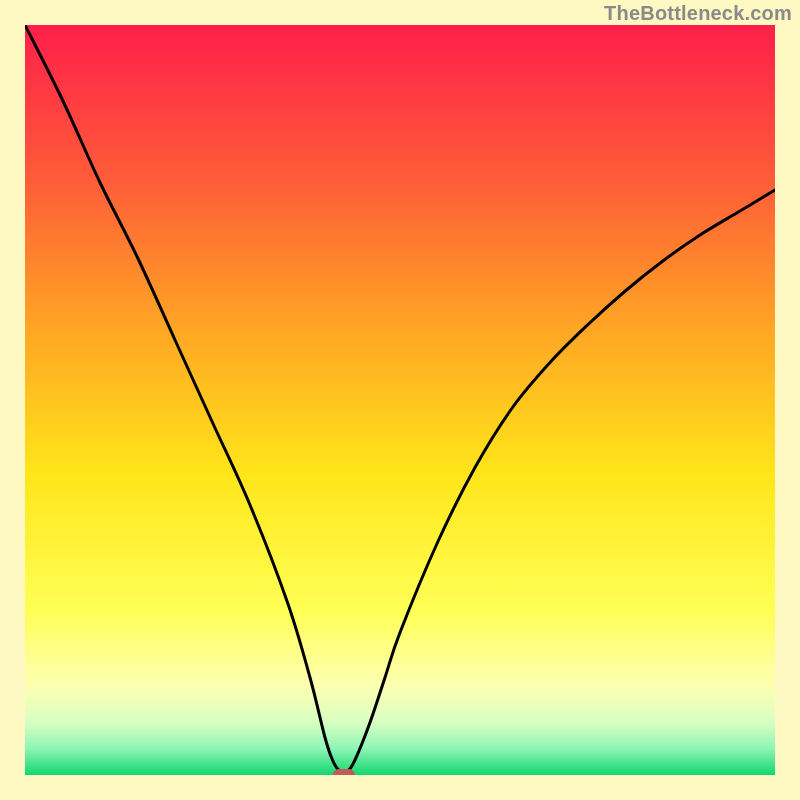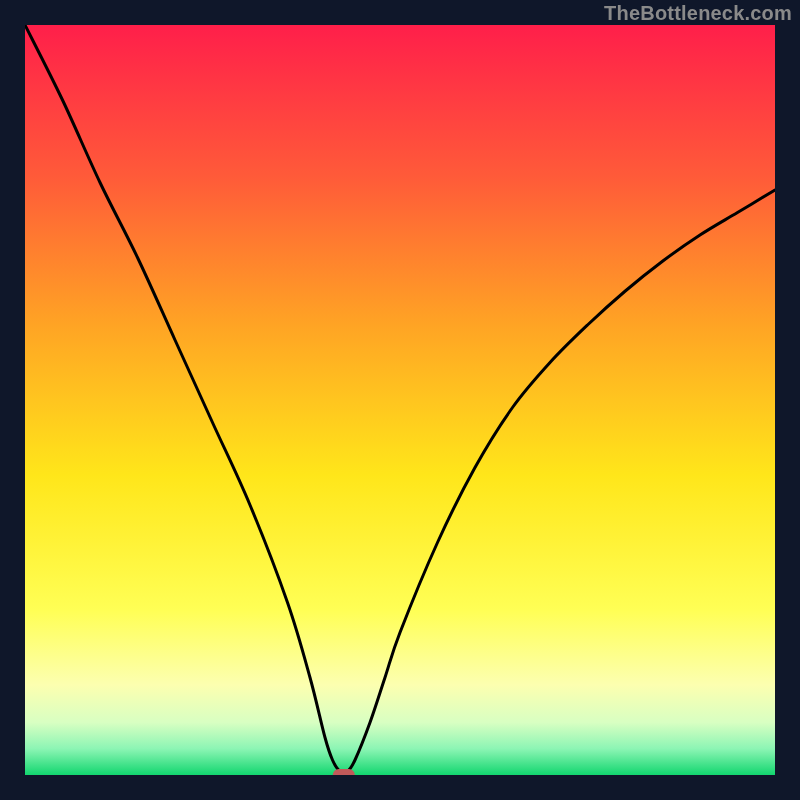--- a/index.html
+++ b/index.html
@@ -8,21 +8,21 @@
     width: 800px;
     height: 800px;
     background: #000;
     overflow: hidden;
     font-family: Arial, Helvetica, sans-serif;
   }
   .outer {
     position: relative;
     width: 800px;
     height: 800px;
-    background: #0f172a;
+    background: #fef9c3;
   }
   .plot-wrap {
     position: absolute;
     left: 25px;
     top: 25px;
     width: 750px;
     height: 750px;
   }
   svg {
     display: block;

